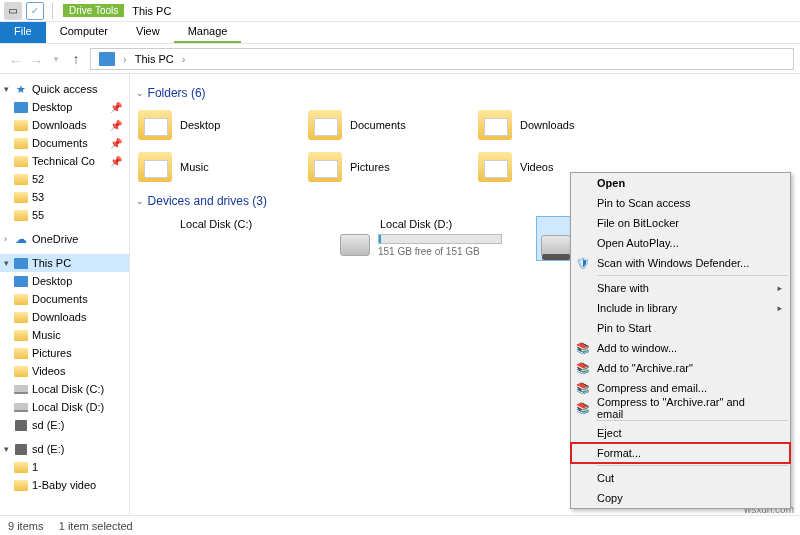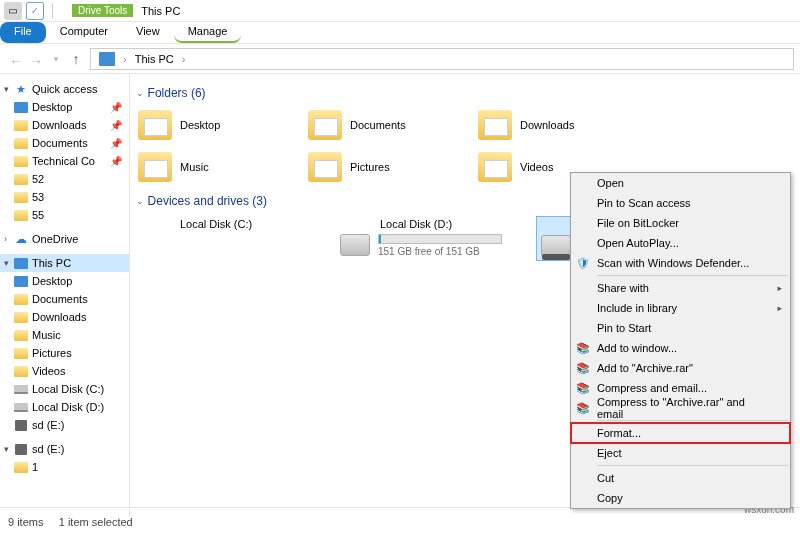--- a/index.html
+++ b/index.html
@@ -3,26 +3,26 @@
 <meta charset="utf-8">
 <style>
   * { box-sizing: border-box; font-family: "Segoe UI", Tahoma, sans-serif; }
   body { margin: 0; width: 800px; height: 535px; background: #fff; font-size: 11px; color: #000; overflow: hidden; position: relative; }
 
   
   .titlebar { height: 22px; background: #fff; border-bottom: 1px solid #e5e5e5; display: flex; align-items: center; padding-left: 4px; }
   .qat { display: flex; gap: 4px; align-items: center; }
   .qat-icon { width: 18px; height: 18px; background: #d7d7d7; border-radius: 2px; display: flex; align-items: center; justify-content: center; font-size: 10px; }
   .qat-divider { width: 1px; height: 16px; background: #ccc; margin: 0 4px; }
-  .drive-tools { background: #7cba3d; color: #fff; font-size: 10px; padding: 1px 6px; margin-left: 11px; }
+  .drive-tools { background: #7cba3d; color: #fff; font-size: 10px; padding: 1px 6px; margin-left: 2px; }
   .title-text { margin-left: 8px; font-size: 11px; }
 
   
   .ribbon { height: 22px; display: flex; border-bottom: 1px solid #e5e5e5; }
-  .ribbon-tab { padding: 3px 14px; font-size: 11px; cursor: default; border-radius: 8px; }
+  .ribbon-tab { padding: 3px 14px; font-size: 11px; cursor: default; }
   .ribbon-tab.file { background: #1979ca; color: #fff; }
   .ribbon-tab.active { border-bottom: 2px solid #7cba3d; }
 
   
   .navbar { height: 30px; display: flex; align-items: center; padding: 0 6px; border-bottom: 1px solid #e5e5e5; }
   .nav-arrow { width: 20px; height: 20px; display: flex; align-items: center; justify-content: center; color: #555; font-size: 14px; }
   .nav-arrow.disabled { color: #bbb; }
   .chip-icon { width: 16px; height: 14px; background: #3f8dd5; border-radius: 1px; margin: 0 4px; }
   .breadcrumb { display: flex; align-items: center; flex: 1; border: 1px solid #ccc; height: 22px; padding: 0 4px; margin-left: 4px; }
   .breadcrumb span { padding: 0 4px; font-size: 11px; }
@@ -73,21 +73,21 @@
 
   
   .ctxmenu { position: absolute; left: 440px; top: 98px; width: 221px; background: #f0f0f0; border: 1px solid #a0a0a0; box-shadow: 2px 2px 4px rgba(0,0,0,0.25); z-index: 30; }
   .ctx-item { display: flex; align-items: center; height: 20px; padding: 0 24px 0 26px; font-size: 11px; position: relative; }
   .ctx-sep { height: 1px; background: #d0d0d0; margin: 2px 2px 2px 26px; }
   .ctx-item.highlight { outline: 2px solid #d22; outline-offset: -1px; }
   .ctx-arrow { position: absolute; right: 8px; font-size: 9px; color: #555; }
   .ctx-icon { position: absolute; left: 4px; width: 16px; height: 16px; display: flex; align-items: center; justify-content: center; font-size: 11px; }
 
   
-  .statusbar { position: absolute; bottom: 0; left: 0; right: 0; height: 28px; border-top: 1px solid #e5e5e5; display: flex; align-items: center; padding: 0 8px; font-size: 11px; color: #444; justify-content: space-between; }
+  .statusbar { position: absolute; bottom: 0; left: 0; right: 0; height: 20px; border-top: 1px solid #e5e5e5; display: flex; align-items: center; padding: 0 8px; font-size: 11px; color: #444; justify-content: space-between; }
   .wsxdn { position: absolute; right: 6px; bottom: 20px; font-size: 10px; color: #888; }
 </style>
 </head>
 <body>
 
 <div class="titlebar">
   <div class="qat">
     <div class="qat-icon">▭</div>
     <div class="qat-icon" style="background:#fff; border:1px solid #6ea2d8; color:#6ea2d8;">✓</div>
     <div class="qat-divider"></div>
@@ -258,20 +258,26 @@
         <span>sd (E:)</span>
       </div>
       <div id="sd-list">
           <div class="sb-item">
             <span class="icon">
               <span class="folder-y"></span>
             </span>
             <span>1</span>
           </div>
           <div class="sb-item">
+            <span class="icon">
+              <span class="folder-y"></span>
+            </span>
+            <span>1-Baby video</span>
+          </div>
+          <div class="sb-item">
             <span class="icon"></span>
           </div>
         </div>
     </div>
   </div>
 
   <div class="content">
     <div class="section-head">
       <span class="chev">⌄</span>
       <span>Folders (6)</span>
@@ -349,21 +355,21 @@
               <div class="drive-bar">
                 <div class="drive-bar-fill" style="width:40%"></div>
               </div>
               <div class="drive-sub">36.3 GB free</div>
             </div>
           </div>
         </div>
       </div>
 
     <div class="ctxmenu" id="ctxmenu">
-        <div class="ctx-item" style="font-weight: 400;">
+        <div class="ctx-item" style="font-weight: 700;">
           <span>Open</span>
         </div>
         <div class="ctx-item">
           <span>Pin to Scan access</span>
         </div>
         <div class="ctx-item">
           <span>File on BitLocker</span>
         </div>
         <div class="ctx-item">
           <span>Open AutoPlay...</span>
@@ -394,25 +400,25 @@
         </div>
         <div class="ctx-item">
           <span class="ctx-icon">📚</span>
           <span>Compress and email...</span>
         </div>
         <div class="ctx-item">
           <span class="ctx-icon">📚</span>
           <span>Compress to "Archive.rar" and email</span>
         </div>
         <div class="ctx-sep"></div>
+        <div class="ctx-item">
+          <span>Eject</span>
+        </div>
         <div class="ctx-item highlight">
           <span>Format...</span>
-        </div>
-        <div class="ctx-item">
-          <span>Eject</span>
         </div>
         <div class="ctx-sep"></div>
         <div class="ctx-item">
           <span>Cut</span>
         </div>
         <div class="ctx-item">
           <span>Copy</span>
         </div>
       </div>
   </div>

